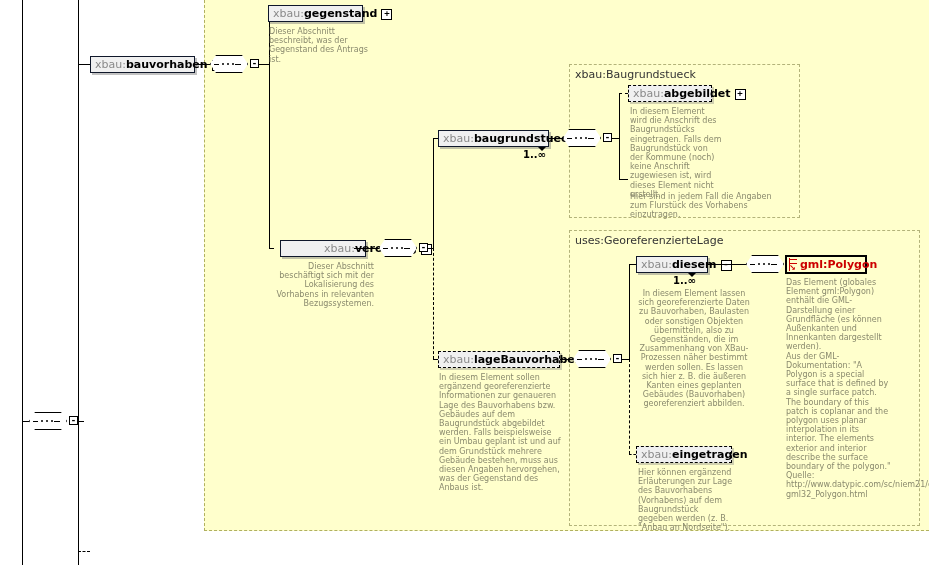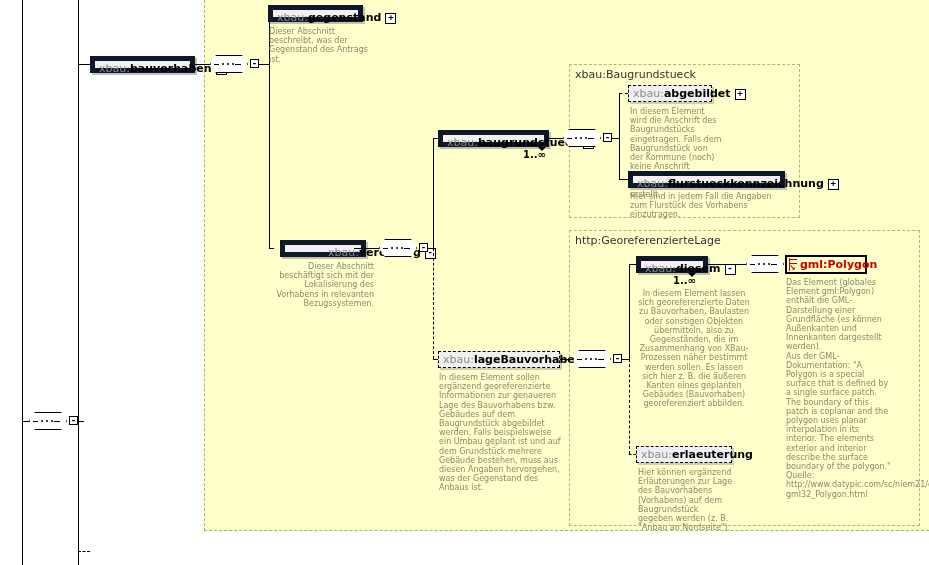--- a/index.html
+++ b/index.html
@@ -20,21 +20,21 @@
 
   
   .h{position:absolute;height:0;border-top:1px solid #000;}
   .v{position:absolute;width:0;border-left:1px solid #000;}
   .hd{position:absolute;height:0;border-top:1px dashed #000;}
   .vd{position:absolute;width:0;border-left:1px dashed #000;}
 
   
   .elem{
     position:absolute;box-sizing:border-box;
-    background:#f0f0f0;border:5px solid #0f172a;
+    background:#f0f0f0;border:1px solid #0f172a;
     height:17px;line-height:15px;
     padding:0 3px 0 4px;white-space:nowrap;
     font-size:11px;
     box-shadow:2px 2px 0 rgba(120,120,120,.45);
   }
   .elem.opt{border:1px dashed #000;box-shadow:2px 2px 0 rgba(120,120,120,.35);}
   .elem .ns{color:#8a8a8a;font-weight:normal;letter-spacing:0px;}
   .elem .nm{color:#000;font-weight:bold;}
   .elem .expander{
     display:inline-block;width:9px;height:9px;line-height:7px;
@@ -113,21 +113,21 @@
 <div id="stage">
 
   <div class="panel" style="left:204px;top:0px;width:725px;height:531px;"></div>
 
   <div style="position:absolute;left:204px;top:0px;width:725px;height:531px;border-left:1px dashed #b0b060;border-bottom:1px dashed #b0b060;box-sizing:border-box;pointer-events:none;"></div>
 
   <div class="dashpanel" style="left:569px;top:64px;width:229px;height:152px;"></div>
   <div class="grouplabel" style="left:575px;top:68px;">xbau:Baugrundstueck</div>
 
   <div class="dashpanel" style="left:569px;top:230px;width:349px;height:294px;"></div>
-  <div class="grouplabel" style="left:575px;top:234px;">http:GeoreferenzierteLage</div>
+  <div class="grouplabel" style="left:575px;top:234px;">uses:GeoreferenzierteLage</div>
 
   <div class="v" style="left:22px;top:0px;height:565px;"></div>
   <div class="v" style="left:78px;top:0px;height:565px;"></div>
   <div class="h" style="left:22px;top:421px;width:36px;"></div>
 
   <div class="seq" style="left:29px;top:412px;">
     <div class="shadow"></div>
     <div class="body"></div>
     <div class="bar-l"></div>
     <div class="dots">
@@ -222,23 +222,20 @@
 
   <div class="v" style="left:619px;top:93px;height:86px;"></div>
   <div class="hd" style="left:619px;top:93px;width:9px;"></div>
   <div class="h" style="left:619px;top:179px;width:9px;"></div>
 
   <div class="elem opt" style="left:628px;top:85px;width:84px;">
     <span class="ns">xbau:</span><span class="nm">abgebildet</span><span class="expander">+</span>
   </div>
   <div class="anno" style="left:630px;top:107px;width:92px;">In diesem Element wird die Anschrift des Baugrundstücks eingetragen. Falls dem Baugrundstück von der Kommune (noch) keine Anschrift zugewiesen ist, wird dieses Element nicht erstellt.</div>
 
-  <div class="elem" style="left:628px;top:171px;width:157px;">
-    <span class="ns">xbau:</span><span class="nm">flurstueckkennzeichnung</span><span class="expander">+</span>
-  </div>
   <div class="anno" style="left:630px;top:192px;width:160px;">Hier sind in jedem Fall die Angaben zum Flurstück des Vorhabens einzutragen.</div>
 
   <div class="elem opt" style="left:438px;top:351px;width:122px;">
     <span class="ns">xbau:</span><span class="nm">lageBauvorhaben</span><span class="expander">-</span>
   </div>
   <div class="anno" style="left:439px;top:373px;width:126px;">In diesem Element sollen ergänzend georeferenzierte Informationen zur genaueren Lage des Bauvorhabens bzw. Gebäudes auf dem Baugrundstück abgebildet werden. Falls beispielsweise ein Umbau geplant ist und auf dem Grundstück mehrere Gebäude bestehen, muss aus diesen Angaben hervorgehen, was der Gegenstand des Anbaus ist.</div>
 
   <div class="h" style="left:560px;top:359px;width:13px;"></div>
 
   <div class="seq" style="left:573px;top:350px;">
@@ -286,21 +283,21 @@
   <div class="typeref" style="left:785px;top:255px;width:82px;">
     <span class="glyph"></span>
     <span class="arrow">↘</span>
     <span>gml:Polygon</span>
   </div>
   <div class="anno" style="left:786px;top:278px;width:106px;white-space:pre-line;">Das Element (globales Element gml:Polygon) enthält die GML-Darstellung einer Grundfläche (es können Außenkanten und Innenkanten dargestellt werden).
 Aus der GML-Dokumentation: "A Polygon is a special surface that is defined by a single surface patch. The boundary of this patch is coplanar and the polygon uses planar interpolation in its interior. The elements exterior and interior describe the surface boundary of the polygon."
 Quelle: http://www.datypic.com/sc/niem21/e-gml32_Polygon.html</div>
 
   <div class="elem opt" style="left:636px;top:446px;width:96px;">
-    <span class="ns">xbau:</span><span class="nm">erlaeuterung</span>
+    <span class="ns">xbau:</span><span class="nm">eingetragen</span>
   </div>
   <div class="anno" style="left:638px;top:468px;width:98px;">Hier können ergänzend Erläuterungen zur Lage des Bauvorhabens (Vorhabens) auf dem Baugrundstück gegeben werden (z. B. "Anbau an Nordseite").</div>
 
   <div class="elem opt" style="left:90px;top:543px;width:146px;margin-top:28px;">
     <span class="ns">xbau:</span><span class="nm">beantragteAbweichung</span><span class="expander">+</span>
   </div>
 
 </div>
 
 </body></html>

